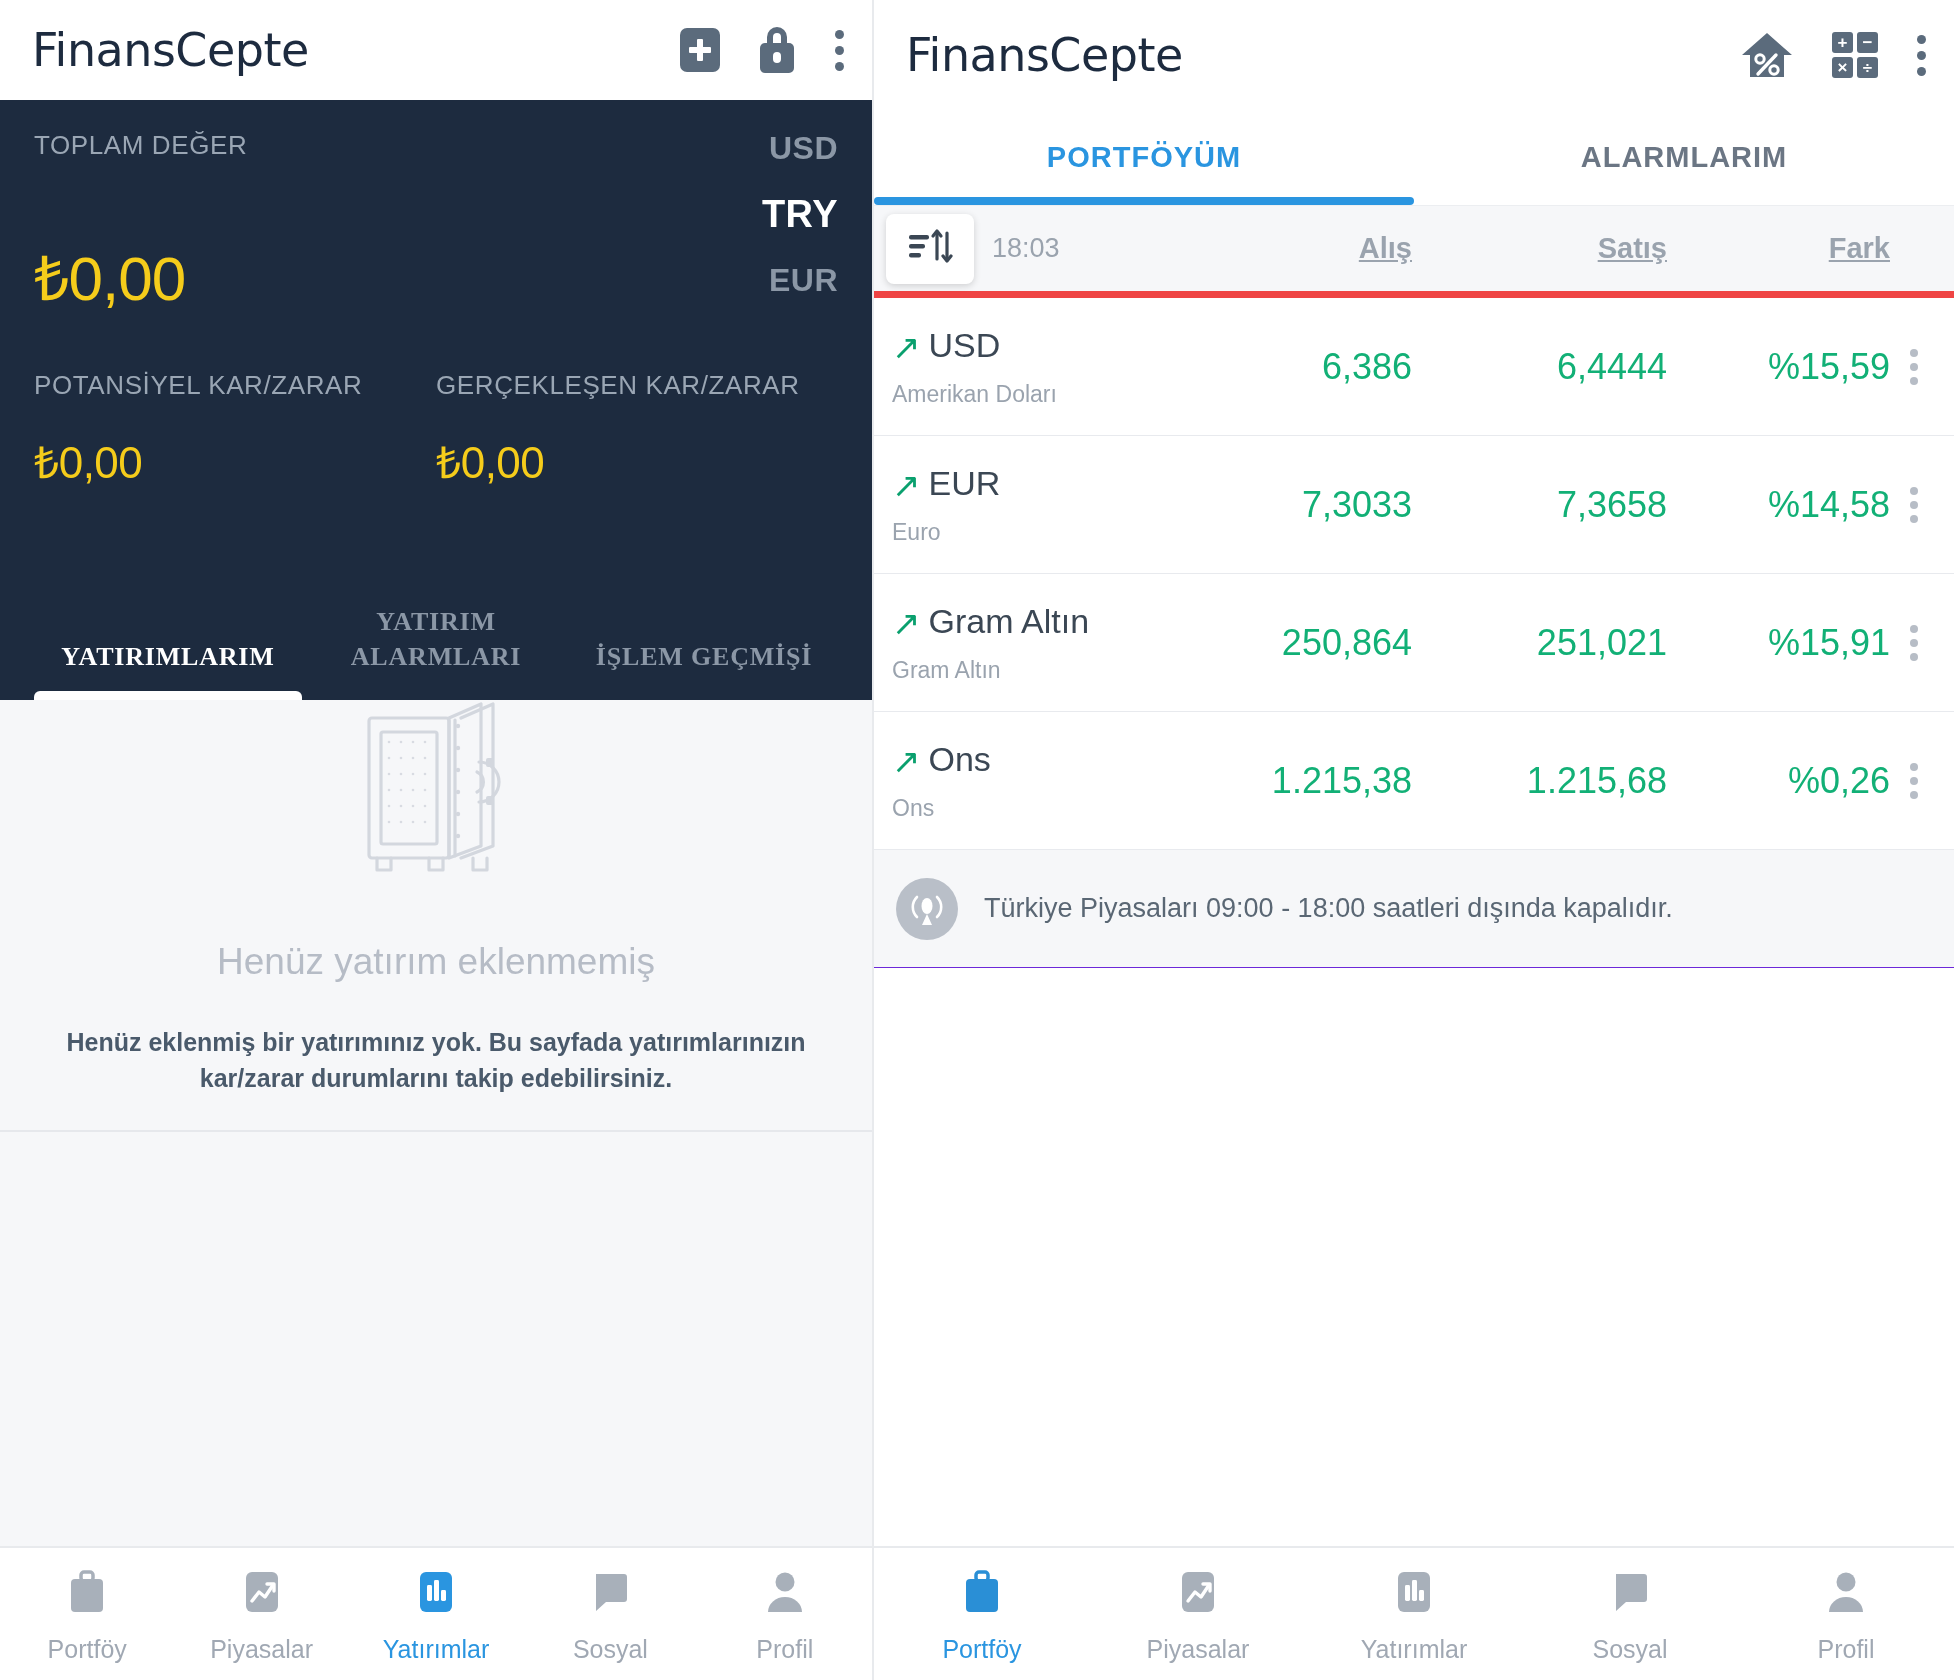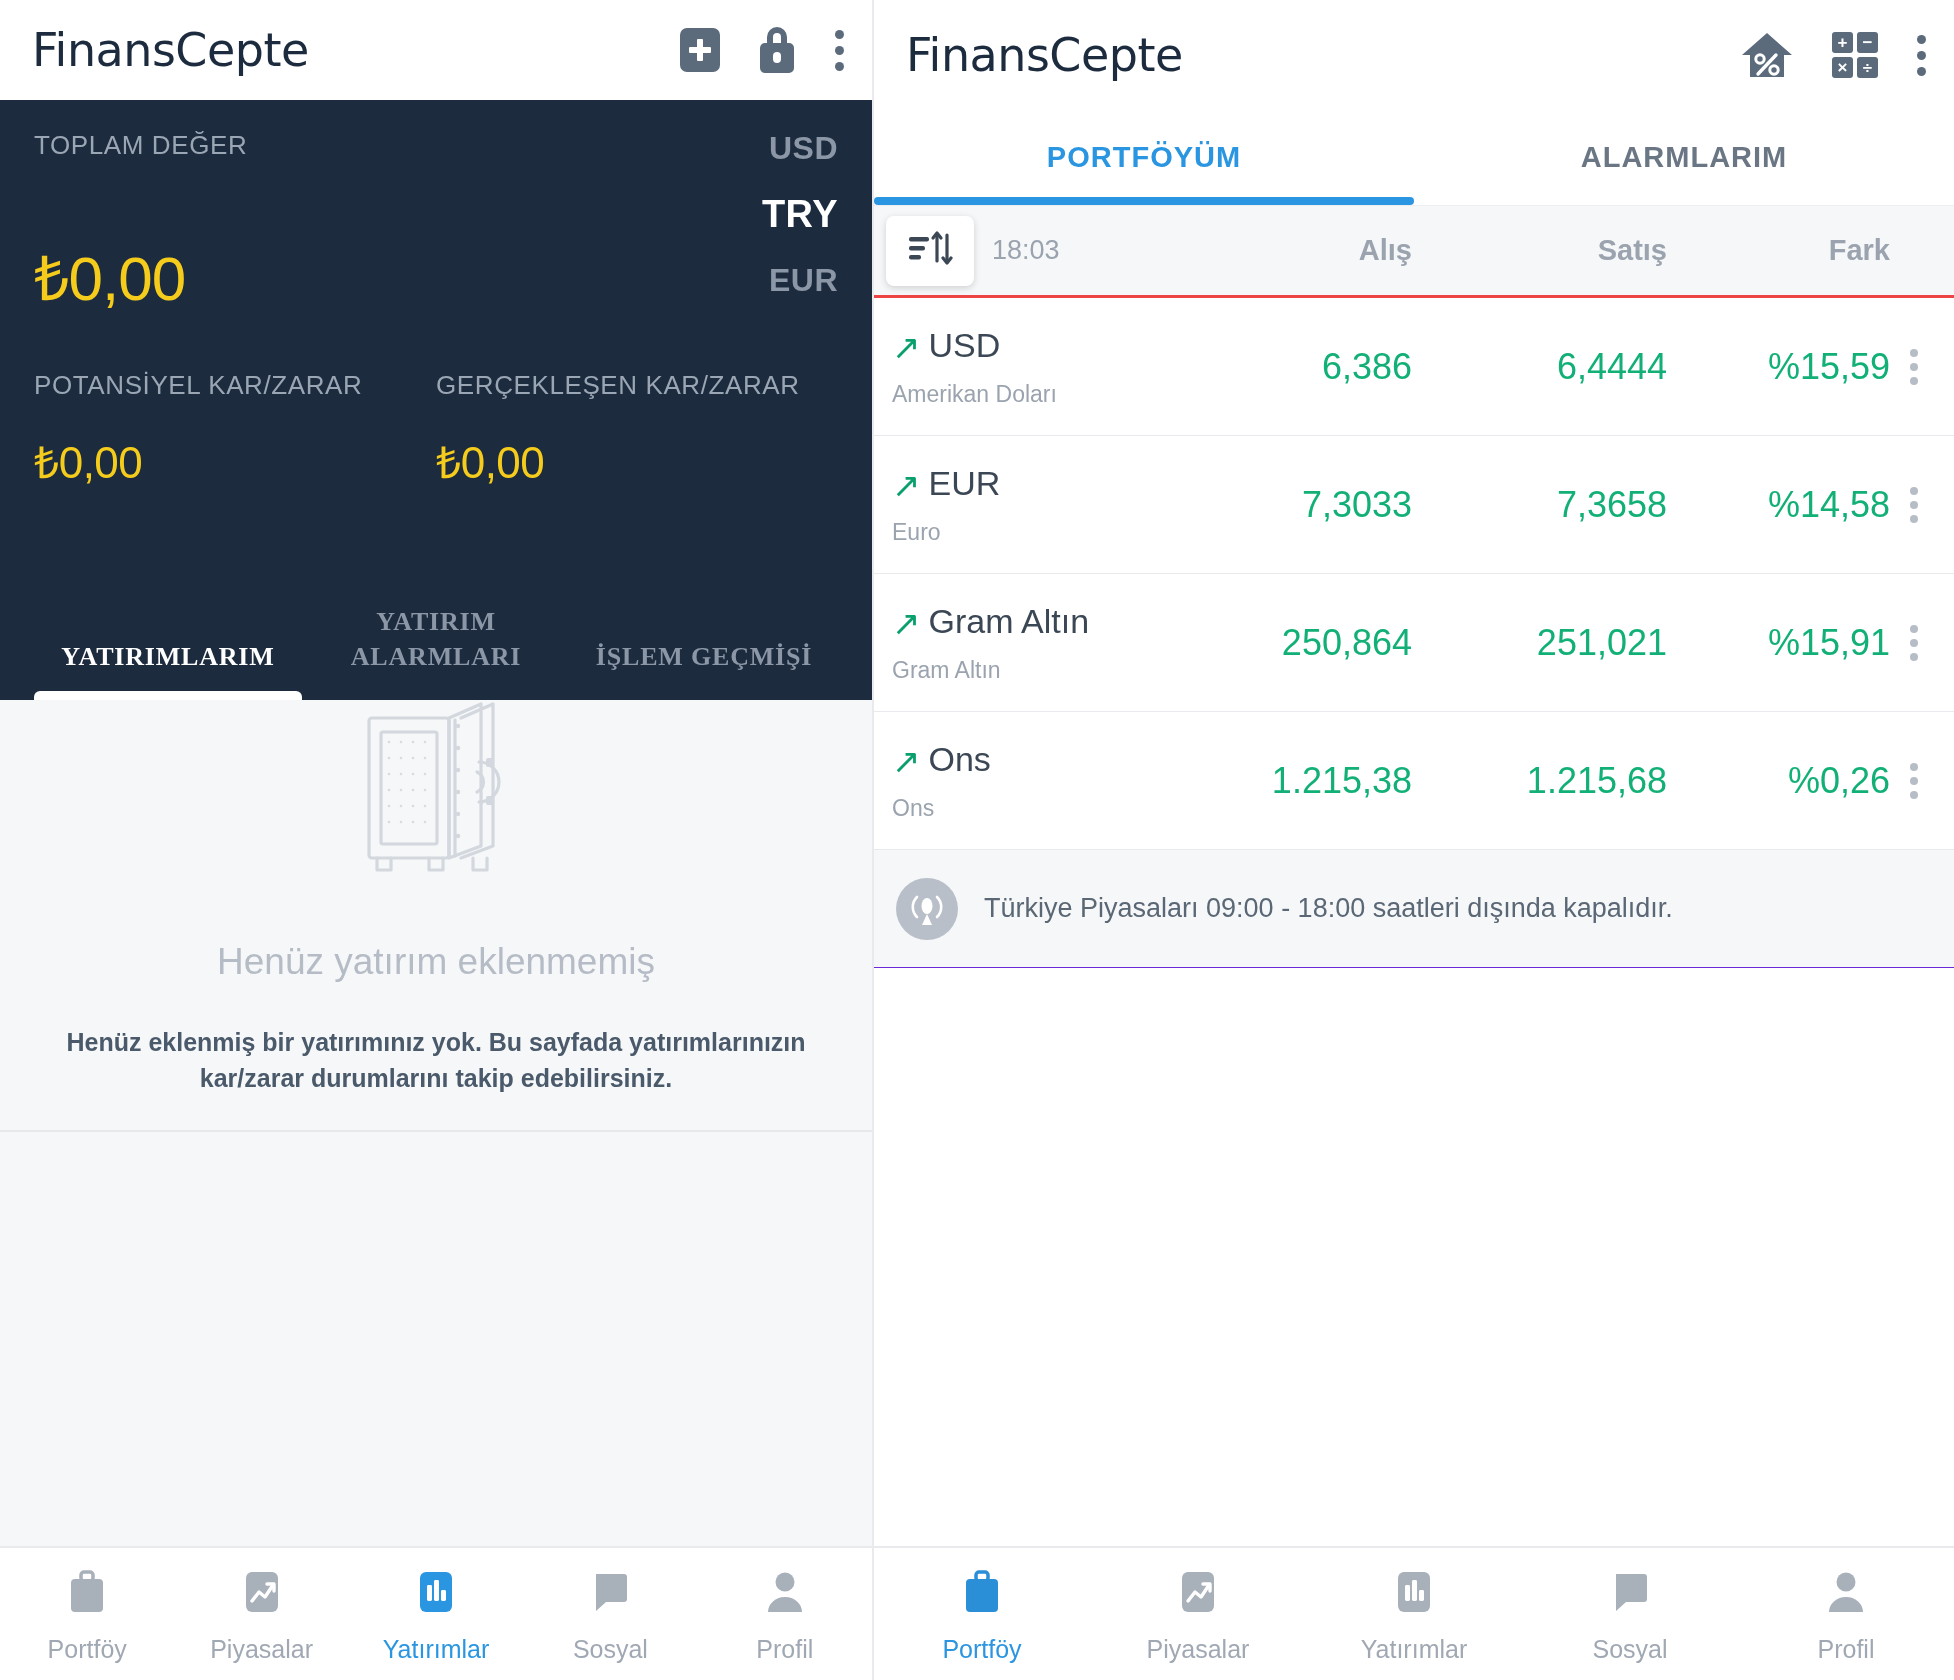--- a/index.html
+++ b/index.html
@@ -142,30 +142,30 @@
   }
   .ttab.active { color: #2a95e0; }
   .ttab.active::after {
     content: ""; position: absolute; left: 0; right: 0; bottom: 0;
     height: 8px; background: #2a95e0; border-radius: 4px;
   }
 
   
   .table-head {
     display: flex; align-items: center; background: #f6f7f9;
-    height: 92px; padding: 0 16px 0 12px; border-bottom: 3px solid #ef4444;
+    height: 92px; padding: 0 16px 0 12px; border-bottom: 7px solid #ef4444;
   }
   .sort-btn {
     width: 88px; height: 70px; background: #ffffff; border-radius: 8px;
     box-shadow: 0 2px 7px rgba(0,0,0,0.16);
     display: flex; align-items: center; justify-content: center;
     margin-right: 18px; cursor: pointer; flex: 0 0 auto;
   }
   .th-time { font-size: 27px; color: #9aa3ae; width: 150px; flex: 0 0 auto; }
-  .th { font-size: 29px; color: #9aa3ae; font-weight: 700; text-align: right; }
+  .th { font-size: 29px; color: #9aa3ae; font-weight: 700; text-align: right; text-decoration: underline; }
   .col-buy  { width: 270px; flex: 0 0 auto; text-align: right; }
   .col-sell { width: 255px; flex: 0 0 auto; text-align: right; }
   .col-diff { width: 185px; flex: 0 0 auto; text-align: right; margin-left: 38px; }
   .col-menu { width: 48px; flex: 0 0 auto; text-align: right; }
 
   .row {
     display: flex; align-items: center; height: 138px;
     padding: 0 16px 0 12px; border-bottom: 1px solid #e8eaee;
     background: #ffffff;
   }

